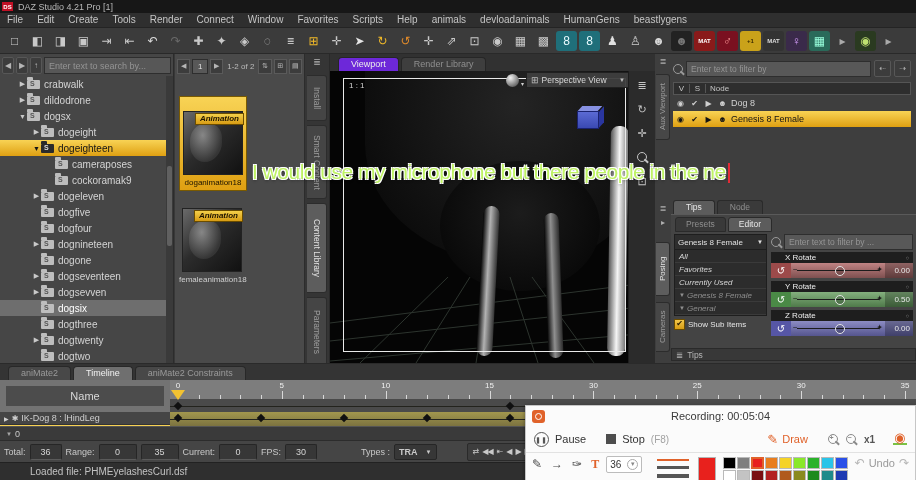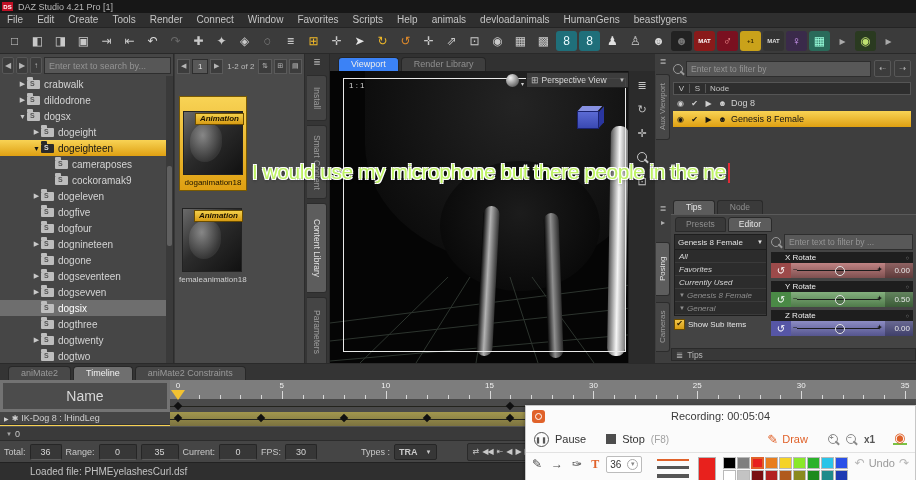--- a/index.html
+++ b/index.html
@@ -56,21 +56,21 @@
   
   #vtabs-left{left:305px;top:54px;width:25px;height:309px;background:#353535;border-right:1px solid #2a2a2a;box-sizing:border-box;}
   .vtab{writing-mode:vertical-rl;background:#454545;color:#9c9c9c;font-size:8.5px;display:flex;align-items:center;justify-content:center;
         border:1px solid #2c2c2c;border-left:none;border-radius:0 3px 3px 0;margin:4px 0 0 2px;width:20px;box-sizing:border-box;white-space:nowrap;}
   .vtab.active{background:#5d5d5d;color:#e2e2e2;}
   #vtabs-left .corner-icon{width:18px;height:14px;margin:3px auto 0 auto;color:#b5b5b5;font-size:9px;text-align:center;}
   
   #viewport{left:330px;top:54px;width:325px;height:309px;background:#262626;}
   #vp-tabs{height:17px;background:#313131;display:flex;align-items:flex-end;padding-left:8px;gap:2px;}
   .vp-tab{padding:1px 12px 2px 12px;font-size:9px;color:#8f8f8f;background:#3e3e3e;border:1px solid #262626;border-bottom:none;border-radius:4px 4px 0 0;}
-  .vp-tab.active{background:#3b82f6;color:#ececec;text-align:right;}
+  .vp-tab.active{background:#6d28d9;color:#ececec;text-align:right;}
   #vp-canvas{position:absolute;left:0;top:17px;width:325px;height:292px;background:#050505;overflow:hidden;}
   .scene-blob{position:absolute;left:35px;top:-20px;width:275px;height:215px;border-radius:0 0 45% 60%;
               background:radial-gradient(ellipse at 55% 25%,#242424,#0c0c0c 75%);}
   .scene-blob2{position:absolute;left:110px;top:90px;width:160px;height:130px;border-radius:50%;
               background:radial-gradient(ellipse at 50% 40%,#1c1c1c,#090909 75%);}
   .leg{position:absolute;border-radius:8px;}
   .leg1{left:150px;top:135px;width:16px;height:150px;transform:rotate(3deg);
         background:linear-gradient(90deg,#060606,#b2b2b2 45%,#333);}
   .leg2{left:216px;top:142px;width:15px;height:145px;transform:rotate(-2deg);
         background:linear-gradient(90deg,#080808,#8f8f8f 45%,#2b2b2b);}
@@ -147,21 +147,21 @@
   .sl-val{width:28px;text-align:right;font-size:8px;color:#e8e8e8;padding-right:3px;background:rgba(0,0,0,.25);height:100%;display:flex;align-items:center;justify-content:flex-end;box-sizing:border-box;flex:0 0 auto;}
   .slider-group{margin-bottom:3px;}
   #rd-tips{position:absolute;left:16px;bottom:2px;width:245px;height:13px;background:#383838;border:1px solid #2a2a2a;
            display:flex;align-items:center;gap:4px;font-size:8.5px;color:#b5b5b5;padding-left:4px;box-sizing:border-box;}
   
   #timeline{left:0;top:363px;width:916px;height:77px;background:#3f3f3f;border-top:1px solid #2a2a2a;box-sizing:border-box;}
   #tl-tabs{height:16px;background:#343434;display:flex;align-items:flex-end;padding-left:8px;gap:2px;}
   .tl-tab{padding:1px 12px 2px 12px;font-size:9px;color:#9a9a9a;background:#484848;border:1px solid #282828;border-bottom:none;border-radius:4px 4px 0 0;}
   .tl-tab.active{background:#6f6f6f;color:#f2f2f2;}
   #tl-namecol{position:absolute;left:0;top:16px;width:170px;}
-  #tl-namehead{height:32px;background:#4c4c4c;border:3px solid #737373;box-sizing:border-box;display:flex;align-items:center;justify-content:center;font-size:14px;color:#d8d8d8;}
+  #tl-namehead{height:32px;background:#4c4c4c;border:6px solid #737373;box-sizing:border-box;display:flex;align-items:center;justify-content:center;font-size:11px;color:#d8d8d8;}
   .tl-row{height:12px;display:flex;align-items:center;gap:3px;font-size:9px;color:#cfcfcf;padding-left:4px;background:#454545;border-bottom:1px solid #333;}
   .tl-row .a{font-size:6px;}
   .tl-row .ic{font-size:8px;}
   .tl-row.sel{background:linear-gradient(#f8d355,#dfa012);color:#111;height:14px;}
   #tl-ruler{position:absolute;left:170px;top:16px;width:746px;height:20px;background:#7d7d7d;border-bottom:1px solid #4a4a4a;box-sizing:border-box;}
   .tick{position:absolute;bottom:0;width:1px;background:#d8d8d8;}
   .tick-label{position:absolute;top:1px;font-size:8px;color:#f0f0f0;transform:translateX(-50%);}
   #playhead{position:absolute;bottom:-1px;width:0;height:0;border-left:7px solid transparent;border-right:7px solid transparent;border-top:10px solid #f2c231;}
   #tl-lane1{position:absolute;left:170px;top:36px;width:746px;height:12px;background:#4a4a4a;border-bottom:1px solid #333;}
   #tl-lane2{position:absolute;left:170px;top:48px;width:746px;height:14px;background:linear-gradient(#a2974e,#7c7340);border-bottom:1px solid #333;}

